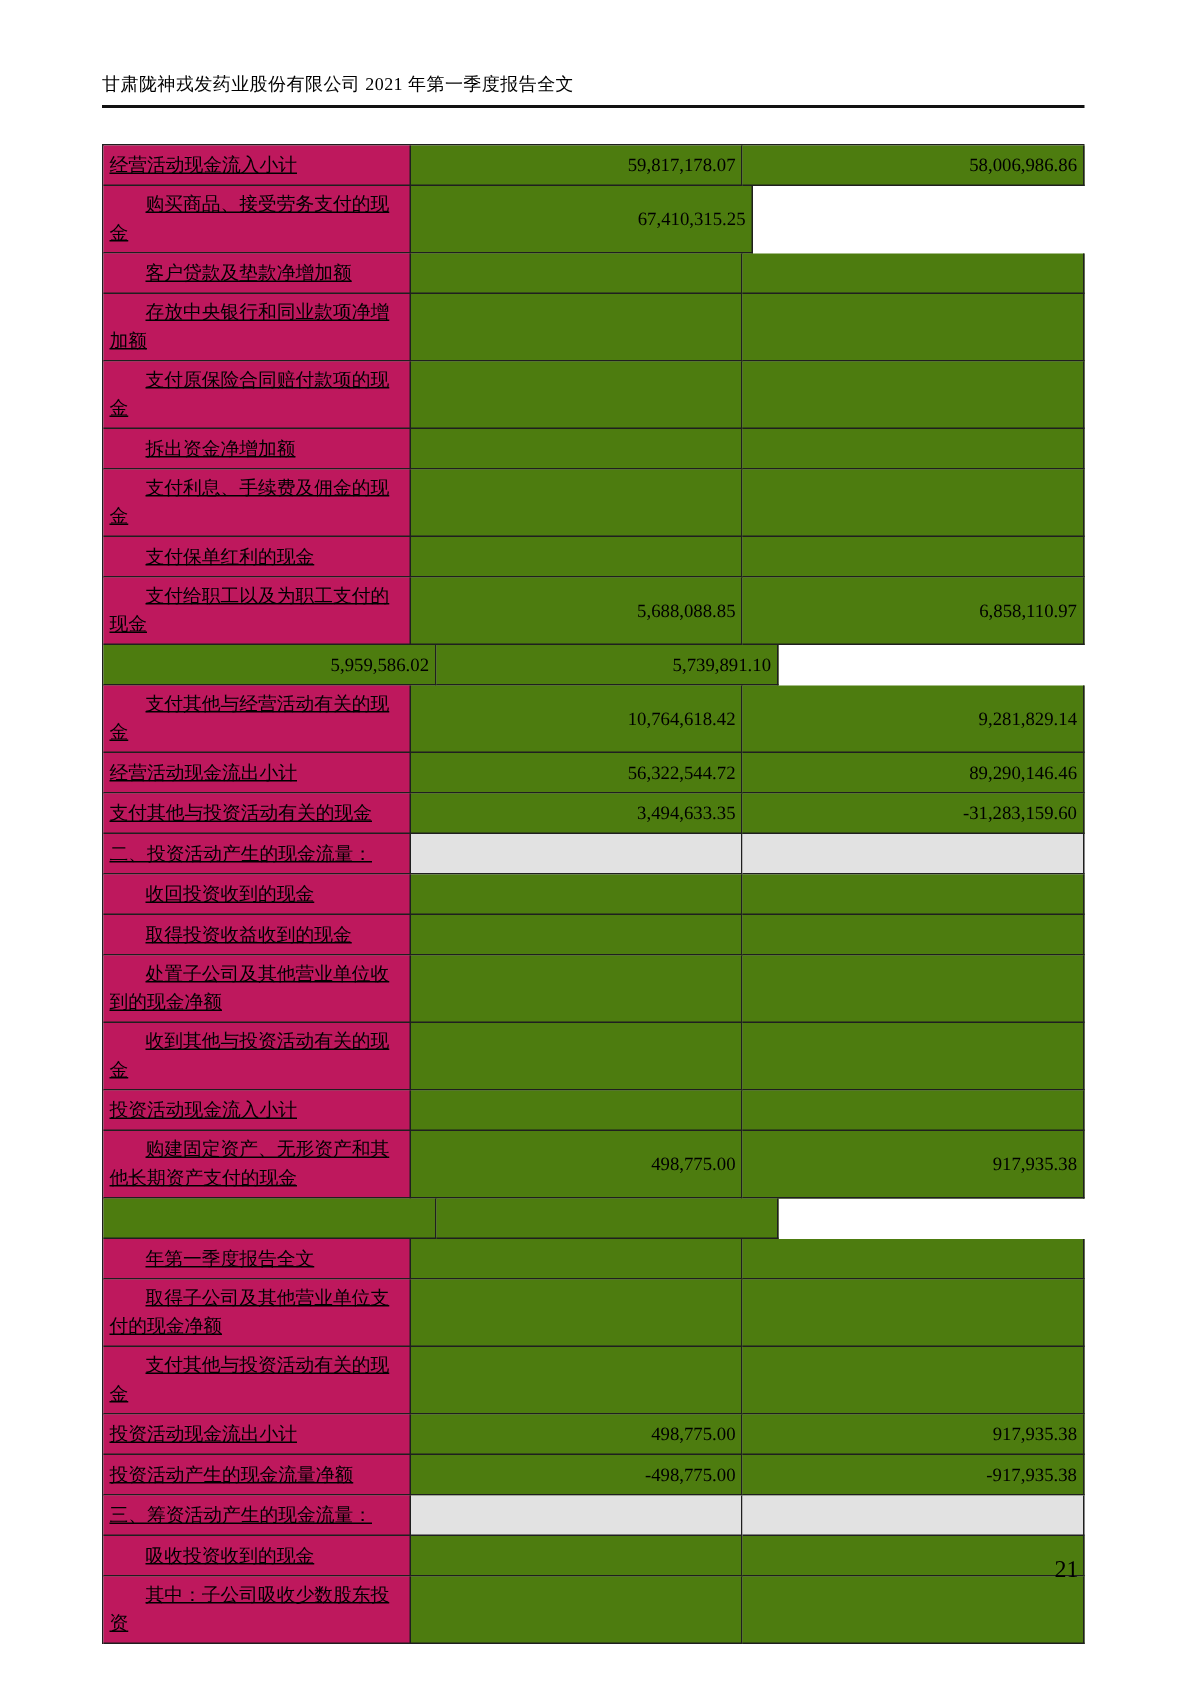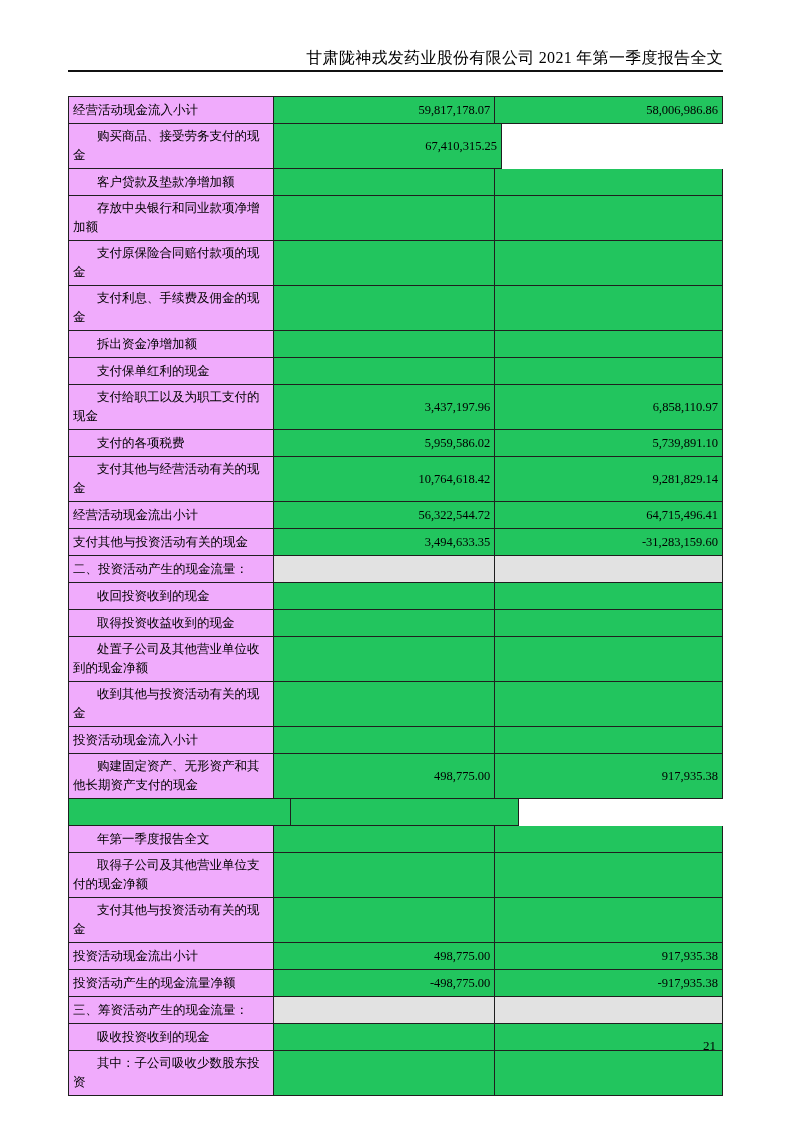--- a/index.html
+++ b/index.html
@@ -7,22 +7,21 @@
     width:793px;height:1122px;
     background:#ffffff;
     font-family:"Liberation Serif","DejaVu Serif",serif;
     color:#000;
     position:relative;
     overflow:hidden;
   }
   .page-header{
     position:absolute;
     left:68px; right:70px; top:48px;
-    text-align:right;
-    font-size:16px;
+    font-size:12px;
     letter-spacing:0.3px;
     white-space:nowrap;
   }
   .header-rule{
     position:absolute;
     left:68px; top:70px;
     width:655px; height:2px;
     background:#111;
   }
   .fin-table{
@@ -42,46 +41,47 @@
     border-right:1.5px solid #1f1f1f;
     border-bottom:1.5px solid #1f1f1f;
     min-height:27px;
     display:flex;
     align-items:center;
     font-size:12.5px;
     line-height:19px;
   }
   .td.label{
     width:205px;
-    background:#f0abfc;
+    background:#be185d;
     padding:3px 3px 3px 4px;
+    text-decoration:underline;
   }
   .td.num{
     width:222px;
     justify-content:flex-end;
     padding:3px 4px 3px 3px;
-    background:#22c55e;
+    background:#4d7c0f;
   }
   .td.num.prior{
     width:228px;
   }
   .label-text{
     display:block;
     width:100%;
   }
   .indent .label-text{
     text-indent:24px;
   }
   .tr.section .td.num{
     background:#e2e2e2;
   }
   .page-number{
     position:absolute;
     left:703px; top:1038px;
-    font-size:13px;
+    font-size:16px;
   }
 </style>
 </head>
 <body>
 
 <div class="page-header">甘肃陇神戎发药业股份有限公司 2021 年第一季度报告全文</div>
 <div class="header-rule"></div>
 
 <div class="fin-table" id="fin-table">
   <div class="tr">
@@ -136,70 +136,67 @@
     <div class="td num current">
         <span></span>
       </div>
     <div class="td num prior">
         <span></span>
       </div>
   </div>
 
   <div class="tr">
     <div class="td label indent">
+      <span class="label-text">拆出资金净增加额</span>
+    </div>
+    <div class="td num current">
+        <span></span>
+      </div>
+    <div class="td num prior">
+        <span></span>
+      </div>
+  </div>
+
+  <div class="tr">
+    <div class="td label indent">
       <span class="label-text">支付利息、手续费及佣金的现金</span>
     </div>
     <div class="td num current">
         <span></span>
       </div>
     <div class="td num prior">
         <span></span>
       </div>
   </div>
 
   <div class="tr">
     <div class="td label indent">
-      <span class="label-text">拆出资金净增加额</span>
-    </div>
-    <div class="td num current">
-        <span></span>
-      </div>
-    <div class="td num prior">
-        <span></span>
-      </div>
-  </div>
-
-  <div class="tr">
-    <div class="td label indent">
       <span class="label-text">支付保单红利的现金</span>
     </div>
     <div class="td num current">
         <span></span>
       </div>
     <div class="td num prior">
         <span></span>
       </div>
   </div>
 
   <div class="tr">
     <div class="td label indent">
       <span class="label-text">支付给职工以及为职工支付的现金</span>
     </div>
     <div class="td num current">
-        <span>3,437,197.96</span>
+        <span>5,688,088.85</span>
       </div>
     <div class="td num prior">
         <span>6,858,110.97</span>
       </div>
   </div>
 
   <div class="tr">
-    <div class="td label indent">
-      <span class="label-text">支付的各项税费</span>
-    </div>
     <div class="td num current">
         <span>5,959,586.02</span>
       </div>
     <div class="td num prior">
         <span>5,739,891.10</span>
       </div>
   </div>
 
   <div class="tr">
     <div class="td label indent">
@@ -214,21 +211,21 @@
   </div>
 
   <div class="tr">
     <div class="td label">
       <span class="label-text">经营活动现金流出小计</span>
     </div>
     <div class="td num current">
         <span>56,322,544.72</span>
       </div>
     <div class="td num prior">
-        <span>64,715,496.41</span>
+        <span>89,290,146.46</span>
       </div>
   </div>
 
   <div class="tr">
     <div class="td label">
       <span class="label-text">支付其他与投资活动有关的现金</span>
     </div>
     <div class="td num current">
         <span>3,494,633.35</span>
       </div>

